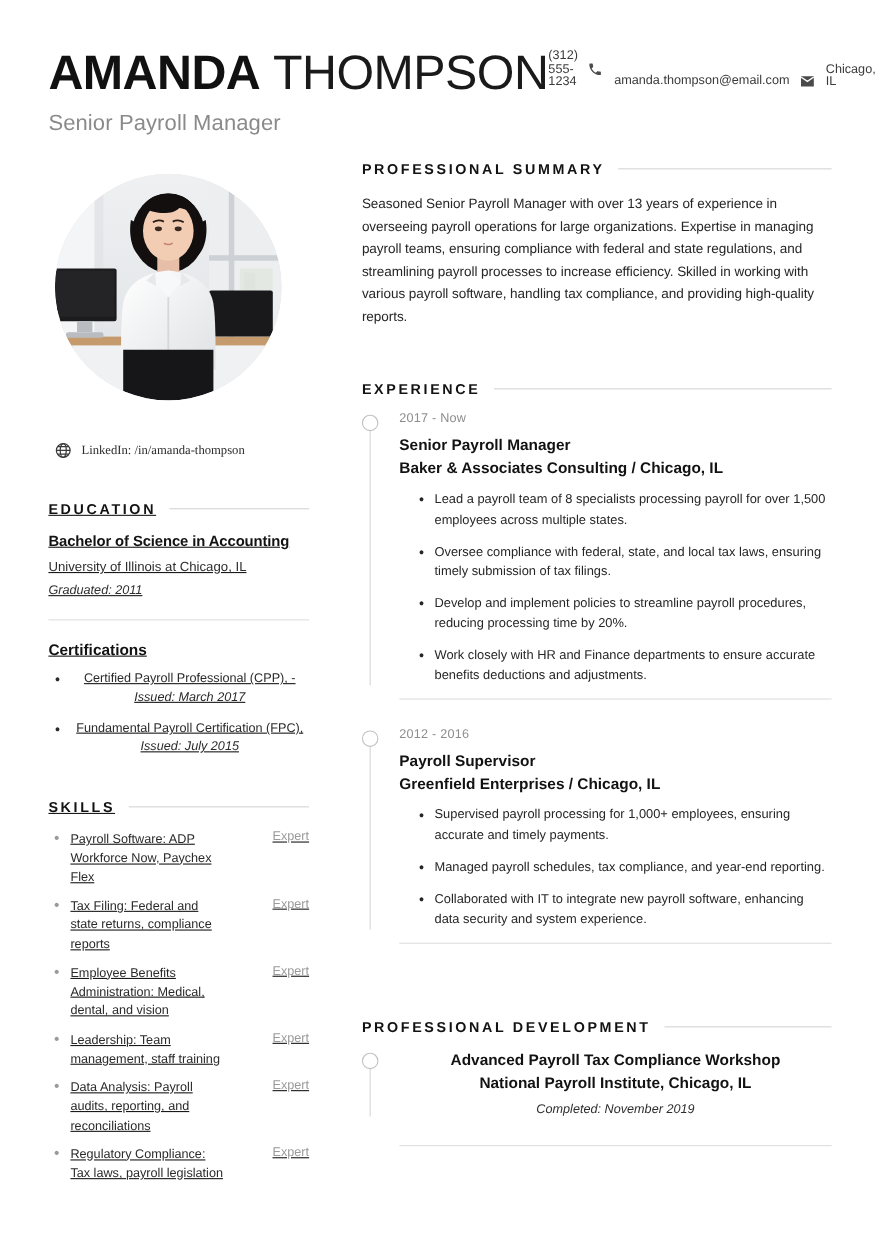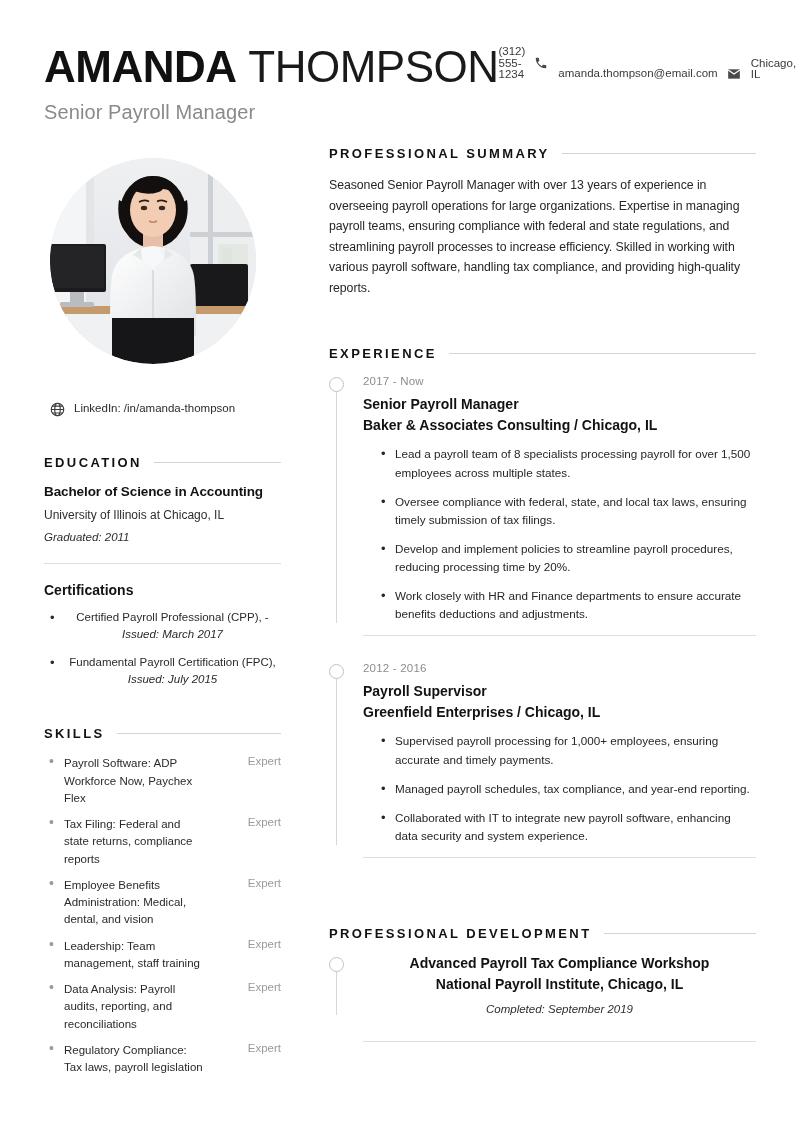--- a/index.html
+++ b/index.html
@@ -83,25 +83,26 @@
     border-radius: 50%;
     overflow: hidden;
     position: relative;
     background: #e9eaec;
   }
   .photo-svg { display: block; width: 100%; height: 100%; }
 
   
   .linkedin-row {
     display: flex;
-    align-items: flex-start;
+    align-items: center;
     gap: 9px;
     margin: 38px 0 0 6px;
     font-size: 11.5px;
     color: #2c2c2c;
+    font-family: Liberation Serif, serif;
   }
   .globe-icon { width: 15px; height: 15px; flex: 0 0 15px; }
 
   
   .sec-head {
     display: flex;
     align-items: center;
     gap: 12px;
     margin-bottom: 14px;
   }
@@ -111,21 +112,21 @@
     letter-spacing: 2.4px;
     color: #121212;
     white-space: nowrap;
   }
   .sec-head .rule {
     flex: 1 1 auto;
     height: 1px;
     background: #d4d4d4;
   }
 
-  .left-section { margin-top: 38px; }
+  .left-section { margin-top: 38px; text-decoration: underline; }
   .edu-degree {
     font-size: 13.5px;
     font-weight: 700;
     color: #121212;
     margin-bottom: 9px;
     letter-spacing: -0.1px;
   }
   .edu-school {
     font-size: 12px;
     color: #2e2e2e;
@@ -517,20 +518,20 @@
       <div class="pd-section">
         <div class="sec-head">
           <span class="label">PROFESSIONAL DEVELOPMENT</span>
           <span class="rule"></span>
         </div>
         <div class="timeline-item">
           <span class="tl-dot"></span>
           <span class="tl-line"></span>
           <div class="pd-title">Advanced Payroll Tax Compliance Workshop</div>
           <div class="pd-org">National Payroll Institute, Chicago, IL</div>
-          <div class="pd-date">Completed: September 2019</div>
+          <div class="pd-date">Completed: November 2019</div>
         </div>
         <div class="item-divider"></div>
       </div>
 
     </div>
   </div>
 </div>
 
 </body></html>

